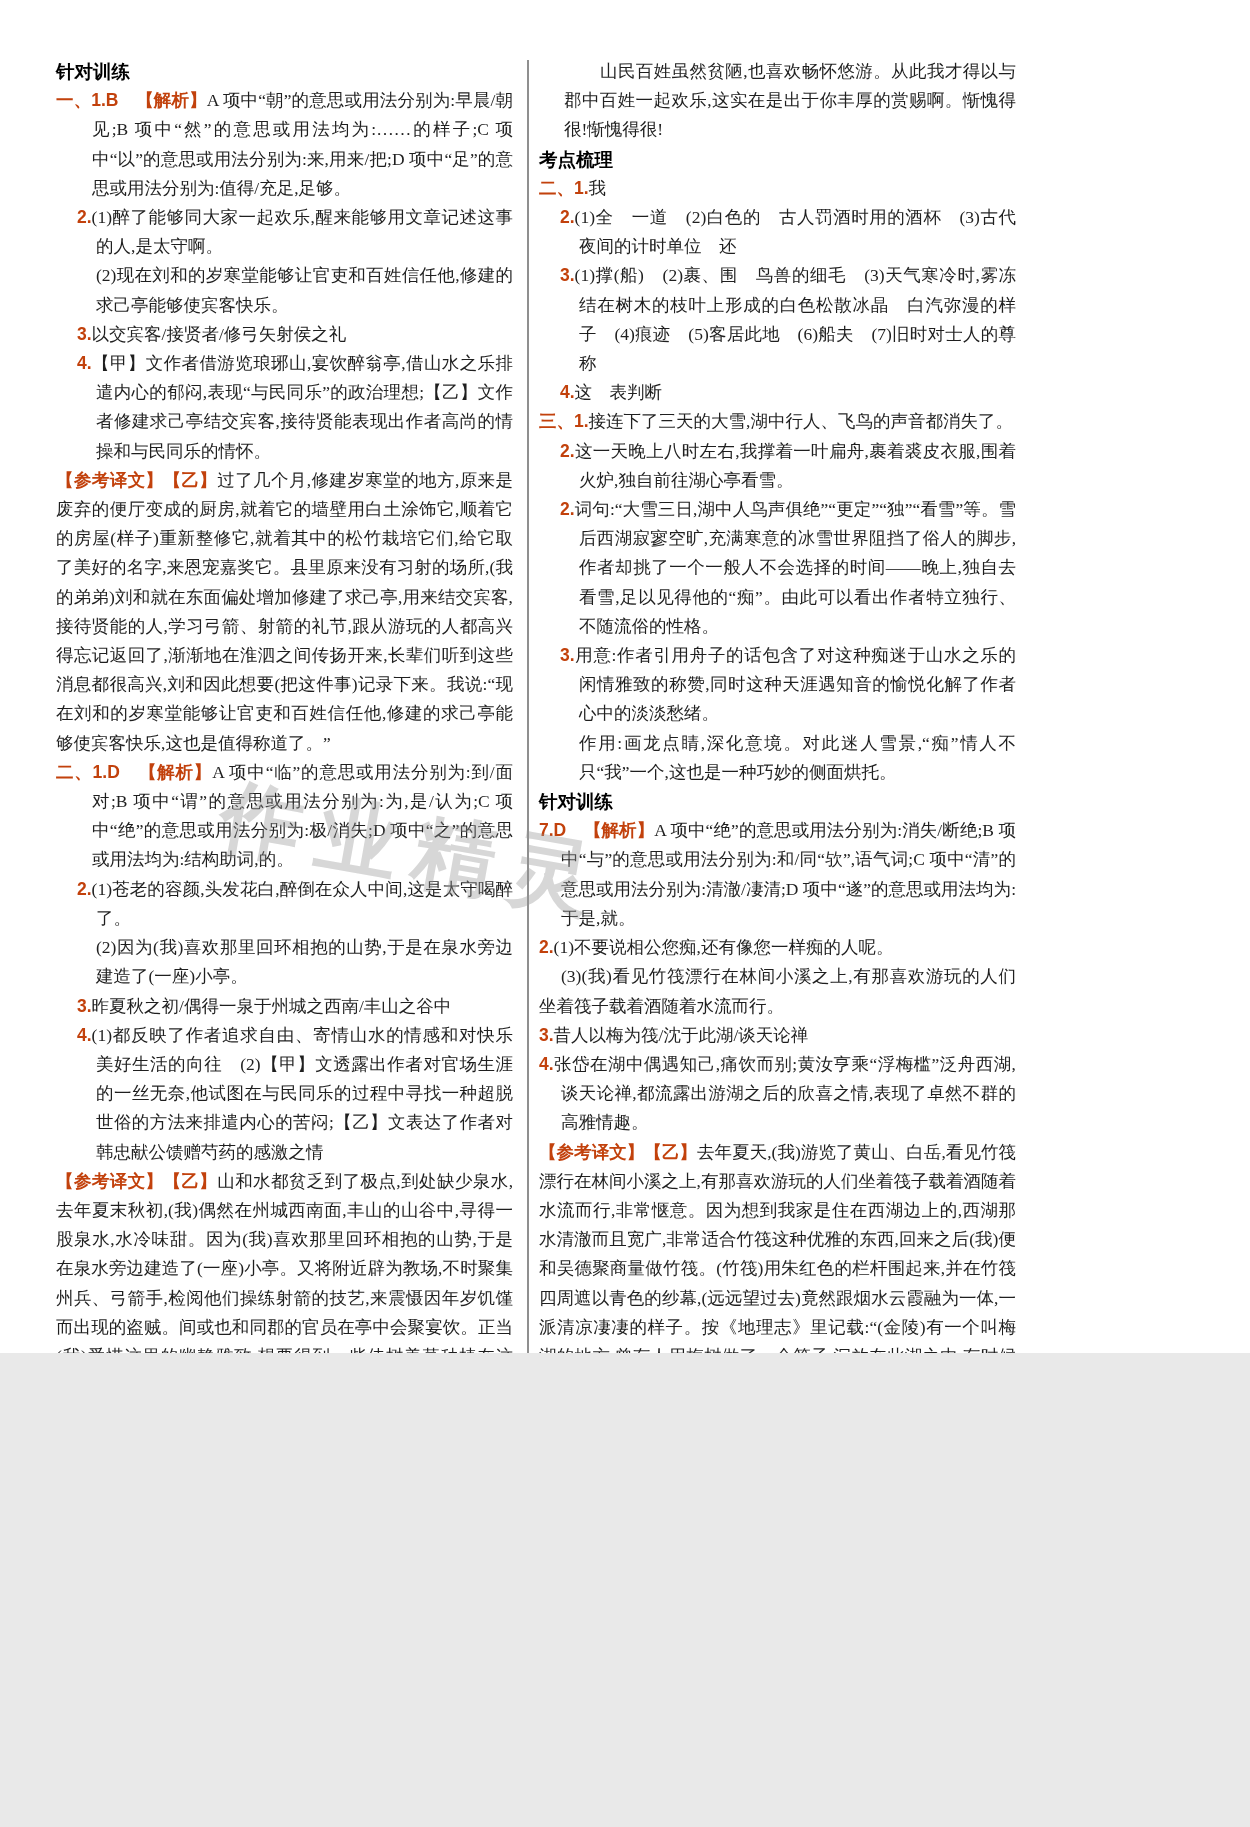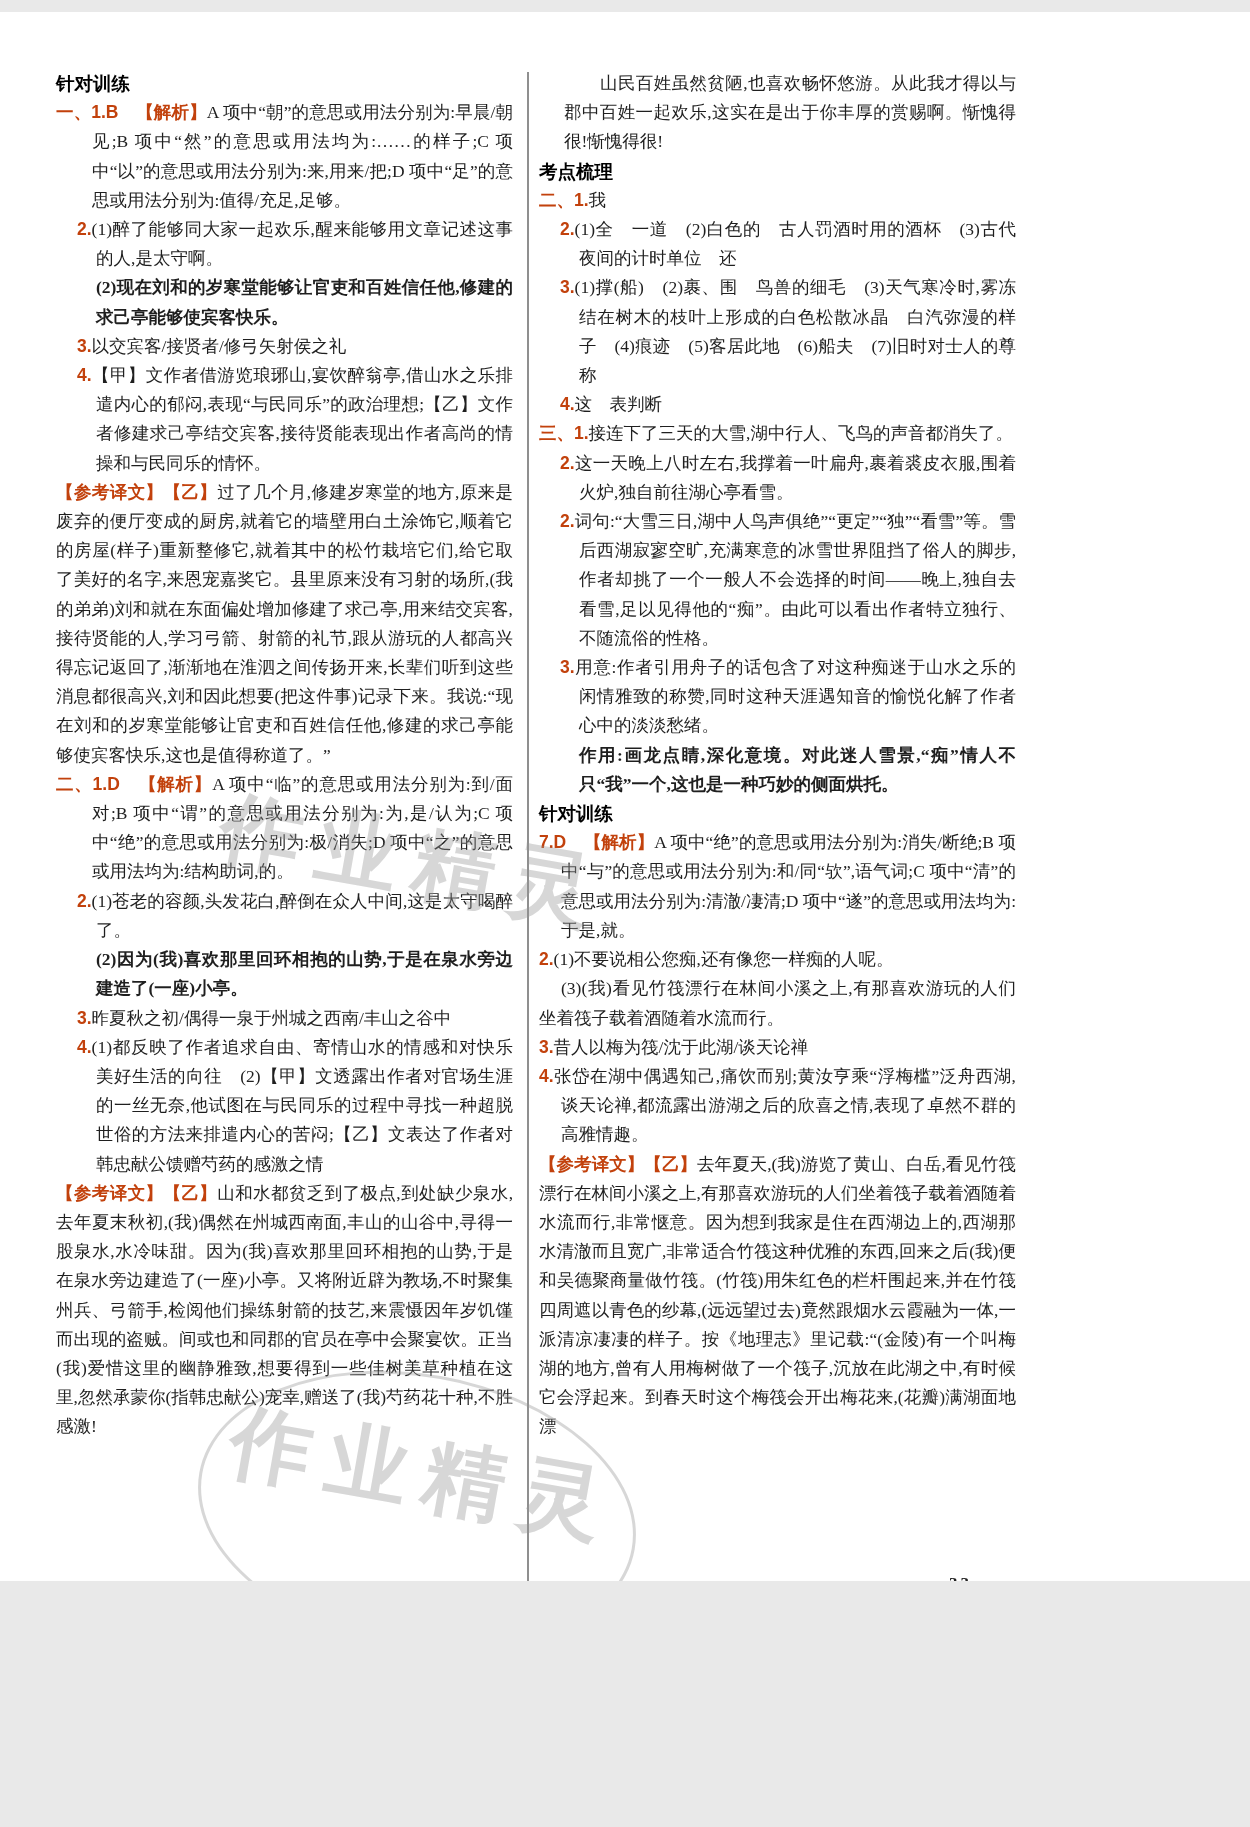--- a/index.html
+++ b/index.html
@@ -1,35 +1,35 @@
 <!DOCTYPE html>
 <html><head>
 <meta charset="utf-8">
 <style>
   html,body { margin:0; padding:0; background:#e9e9e9; }
   .page {
-    position:relative; width:1250px; height:1569px; margin:12px auto;
+    position:relative; width:1250px; height:1353px; margin:0 auto;
     background:#ffffff; overflow:hidden;
     font-family:"Liberation Serif","DejaVu Serif",serif; color:#1f1f1f;
   }
   .col { position:absolute; top:57px; font-size:17.5px; line-height:29.2px;
          text-align:justify; }
   .col.left  { left:56px;  width:457px; }
   .col.right { left:539px; width:477px; }
   .divider { position:absolute; left:527px; top:60px; width:2px; height:1510px;
              background:#8f8f8f; }
 
   .blk { margin:0; }
   .blk.h  { font-family:"Liberation Sans","DejaVu Sans",sans-serif; font-weight:700;
             font-size:18.5px; color:#000; text-align:left; }
   .blk.hc { font-family:"Liberation Sans","DejaVu Sans",sans-serif; font-weight:700;
             font-size:19.5px; color:#000; text-align:center; }
   .blk.it1 { padding-left:36px; text-indent:-36px; }
   .blk.it2 { padding-left:40px; text-indent:-19px; }
-  .blk.sub { padding-left:40px;font-weight:bold; }
+  .blk.sub { padding-left:40px; }
   .blk.it0 { padding-left:22px; text-indent:-22px; }
   .blk.sub2 { text-indent:22px; }
   .blk.cont { padding-left:25px; text-indent:36px; }
   .b { font-family:"Liberation Sans","DejaVu Sans",sans-serif; font-weight:700; color:#c2410c; }
 
   .footer { position:absolute; left:933px; top:1562px; font-size:17px; font-weight:700;
             letter-spacing:3px; color:#222; }
 
   .watermark { position:absolute; z-index:5; pointer-events:none;
                font-family:"Liberation Sans","DejaVu Sans",sans-serif; font-weight:700;

